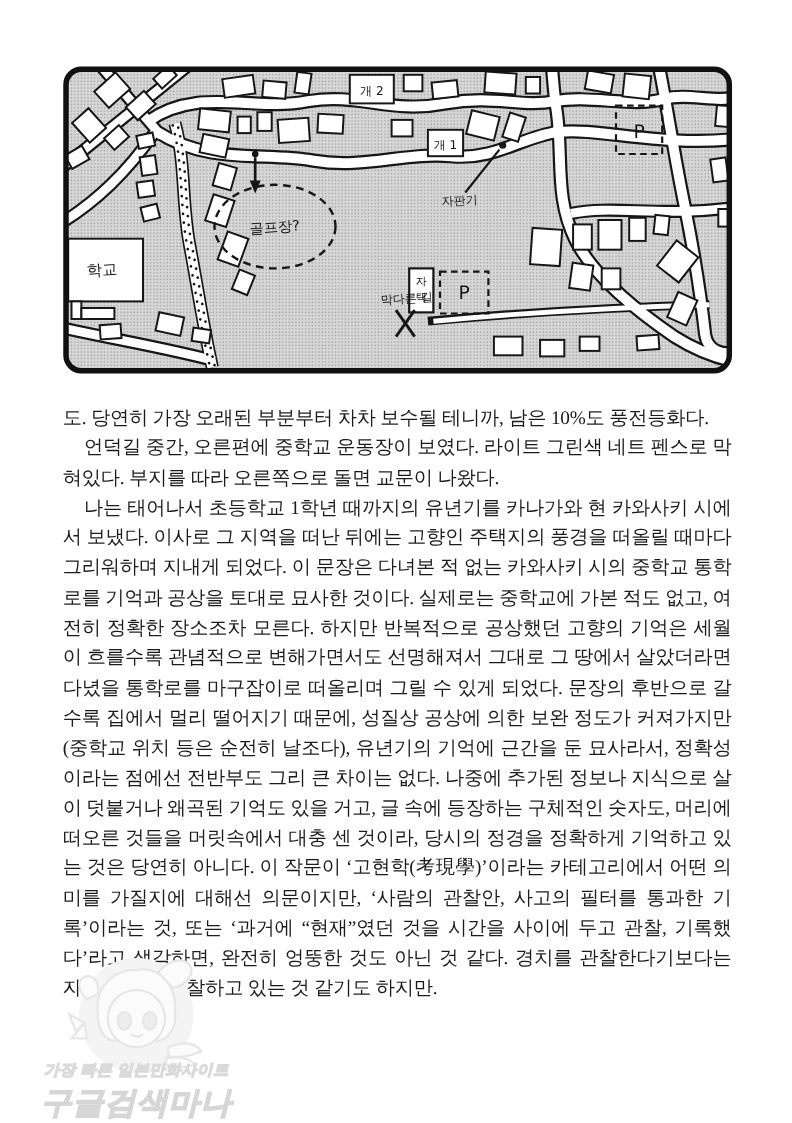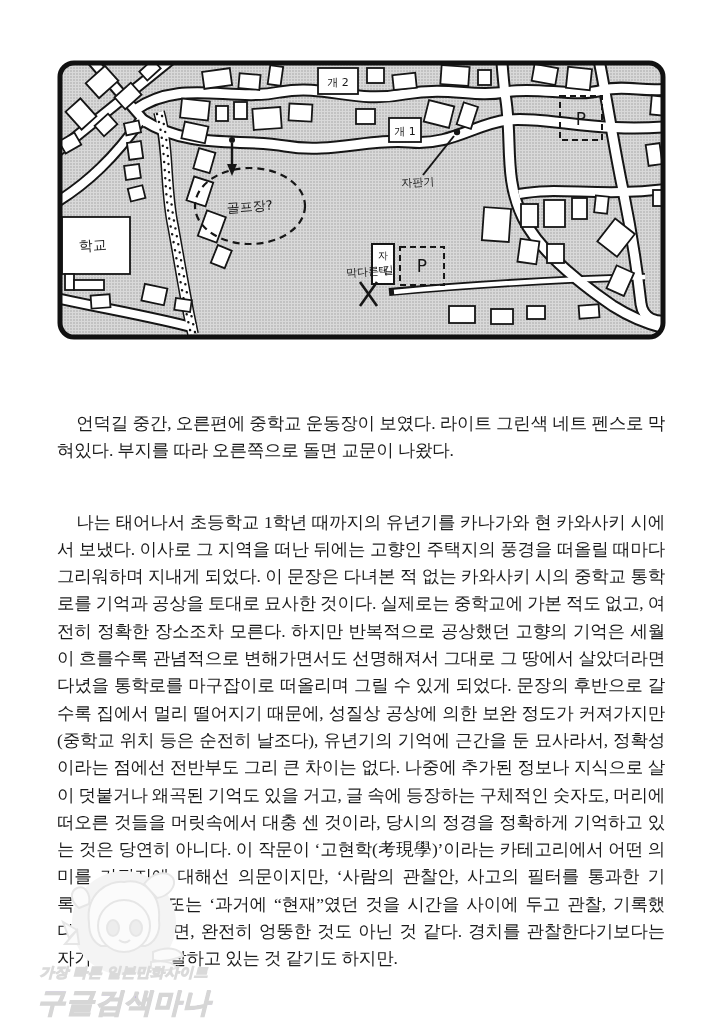--- a/index.html
+++ b/index.html
@@ -9,21 +9,21 @@
   }
   .map-wrap{position:absolute;left:55px;top:58px;width:613px;height:285px;}
   .map-wrap svg{display:block;}
   .mlabel{font-family:"DejaVu Sans","Liberation Sans",sans-serif;fill:#161616;}
   .bodytext{
     position:absolute;left:57px;top:366px;width:608px;
     font-size:17.5px;line-height:27.3px;color:#1b1b1b;
     text-align:justify;word-break:break-all;letter-spacing:-0.2px;
   }
   .bodytext p{margin:0;}
-  .bodytext p.ind{text-indent:1.1em;margin-top:44px;}
+  .bodytext p.ind{text-indent:1.1em;}
   .wm{position:absolute;left:24px;top:868px;width:200px;text-align:center;user-select:none;font-style:italic;}
   .wm .mascot{display:block;margin:0 auto;}
   .wm-line1{
     font-family:"Liberation Sans","DejaVu Sans",sans-serif;font-weight:bold;
     font-size:14px;letter-spacing:0.5px;color:#f7f7f7;
     -webkit-text-stroke:1.1px #dadada;margin-top:-14px;
   }
   .wm-line2{
     font-family:"Liberation Sans","DejaVu Sans",sans-serif;font-weight:bold;
     font-size:28px;letter-spacing:1px;color:#8b5cf6;
@@ -176,20 +176,21 @@
       <text class="mlabel" x="367" y="214" font-size="17" text-anchor="middle">P</text>
       <text class="mlabel" x="315" y="217" font-size="11" text-anchor="middle" transform="rotate(-4 315 217)">막다른 길</text>
       <text class="mlabel" font-size="10" text-anchor="middle"><tspan x="328" y="201">자</tspan><tspan x="328" y="216">택</tspan></text>
     </g>
 
     <rect x="5" y="5" width="603" height="274" rx="14" fill="none" stroke="#111111" stroke-width="5"></rect>
   </svg>
 </div>
 
 <div class="bodytext">
+  <p>도. 당연히 가장 오래된 부분부터 차차 보수될 테니까, 남은 10%도 풍전등화다.</p>
   <p class="ind">언덕길 중간, 오른편에 중학교 운동장이 보였다. 라이트 그린색 네트 펜스로 막혀있다. 부지를 따라 오른쪽으로 돌면 교문이 나왔다.</p>
   <p class="ind">나는 태어나서 초등학교 1학년 때까지의 유년기를 카나가와 현 카와사키 시에서 보냈다. 이사로 그 지역을 떠난 뒤에는 고향인 주택지의 풍경을 떠올릴 때마다 그리워하며 지내게 되었다. 이 문장은 다녀본 적 없는 카와사키 시의 중학교 통학로를 기억과 공상을 토대로 묘사한 것이다. 실제로는 중학교에 가본 적도 없고, 여전히 정확한 장소조차 모른다. 하지만 반복적으로 공상했던 고향의 기억은 세월이 흐를수록 관념적으로 변해가면서도 선명해져서 그대로 그 땅에서 살았더라면 다녔을 통학로를 마구잡이로 떠올리며 그릴 수 있게 되었다. 문장의 후반으로 갈수록 집에서 멀리 떨어지기 때문에, 성질상 공상에 의한 보완 정도가 커져가지만(중학교 위치 등은 순전히 날조다), 유년기의 기억에 근간을 둔 묘사라서, 정확성이라는 점에선 전반부도 그리 큰 차이는 없다. 나중에 추가된 정보나 지식으로 살이 덧붙거나 왜곡된 기억도 있을 거고, 글 속에 등장하는 구체적인 숫자도, 머리에 떠오른 것들을 머릿속에서 대충 센 것이라, 당시의 정경을 정확하게 기억하고 있는 것은 당연히 아니다. 이 작문이 ‘고현학(考現學)’이라는 카테고리에서 어떤 의미를 가질지에 대해선 의문이지만, ‘사람의 관찰안, 사고의 필터를 통과한 기록’이라는 것, 또는 ‘과거에 “현재”였던 것을 시간을 사이에 두고 관찰, 기록했다’라고 생각하면, 완전히 엉뚱한 것도 아닌 것 같다. 경치를 관찰한다기보다는 자기 자신을 관찰하고 있는 것 같기도 하지만.</p>
 </div>
 
 <div class="wm">
   <svg class="mascot" width="150" height="110" viewBox="0 0 150 110">
     <g stroke="#e6e6e6" stroke-width="2" fill="#fbfbfb">
       <circle cx="75" cy="55" r="52" fill="#f4f4f4" stroke="none"></circle>
 
       <path d="M 40 55 C 36 25 60 12 75 14 C 95 10 112 26 110 52 C 112 66 104 76 96 78 L 52 78 C 44 74 40 66 40 55 Z"></path>

